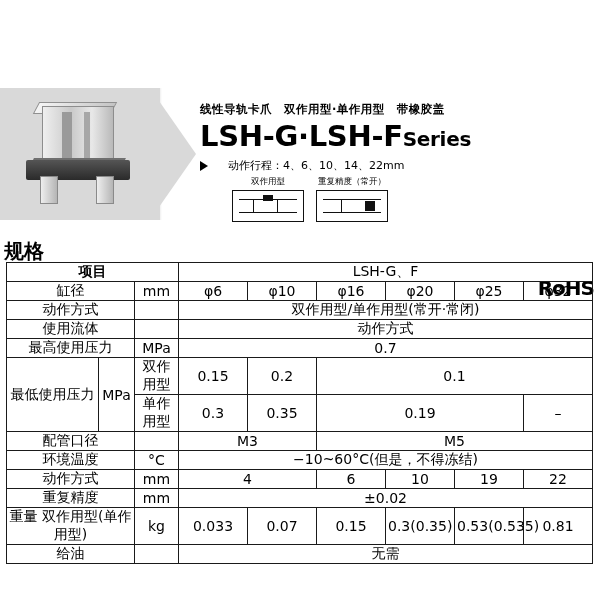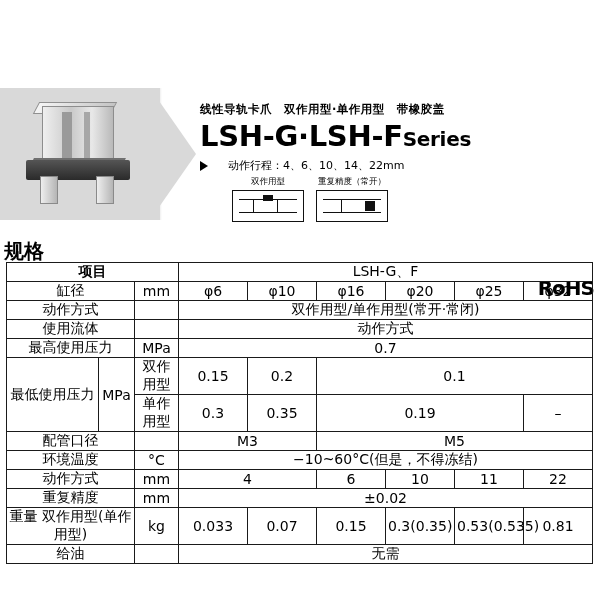--- a/index.html
+++ b/index.html
@@ -366,21 +366,21 @@
       <td class="unit">°C</td>
       <td colspan="6">−10~60°C(但是，不得冻结)</td>
     </tr>
 
     <tr>
       <td class="lbl" colspan="2">动作方式</td>
       <td class="unit">mm</td>
       <td colspan="2">4</td>
       <td>6</td>
       <td>10</td>
-      <td>11</td>
+      <td>19</td>
       <td>22</td>
     </tr>
 
     <tr>
       <td class="lbl" colspan="2">重复精度</td>
       <td class="unit">mm</td>
       <td colspan="6">±0.02</td>
     </tr>
 
     <tr>

